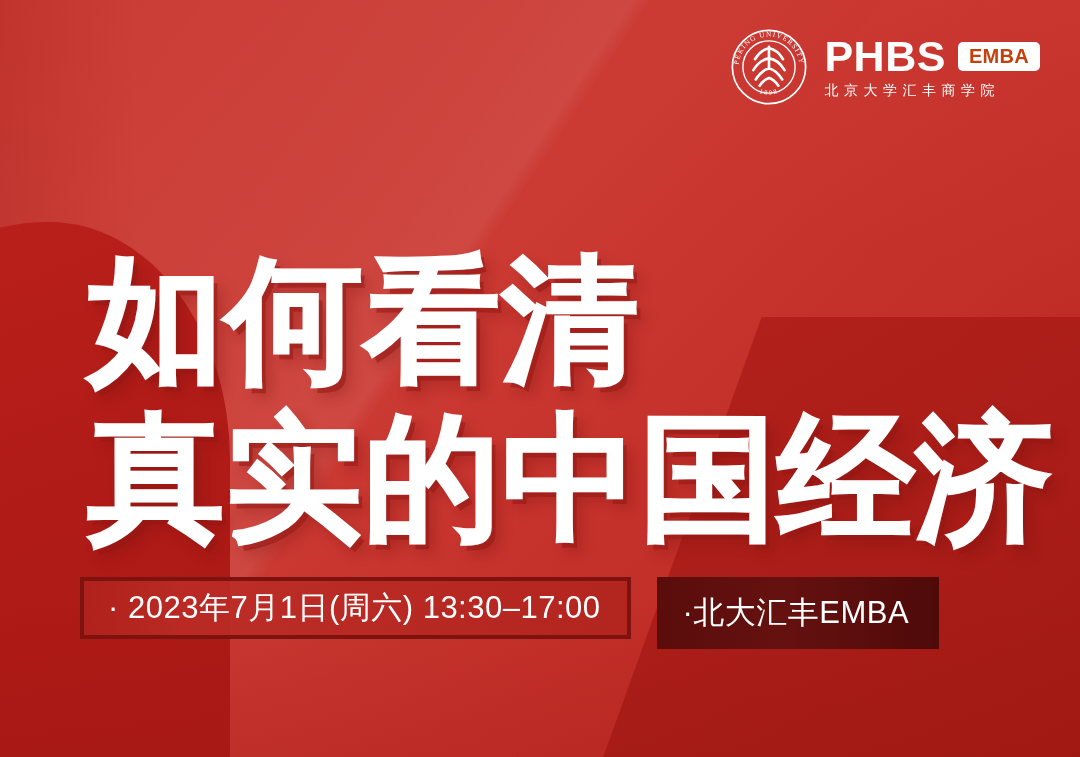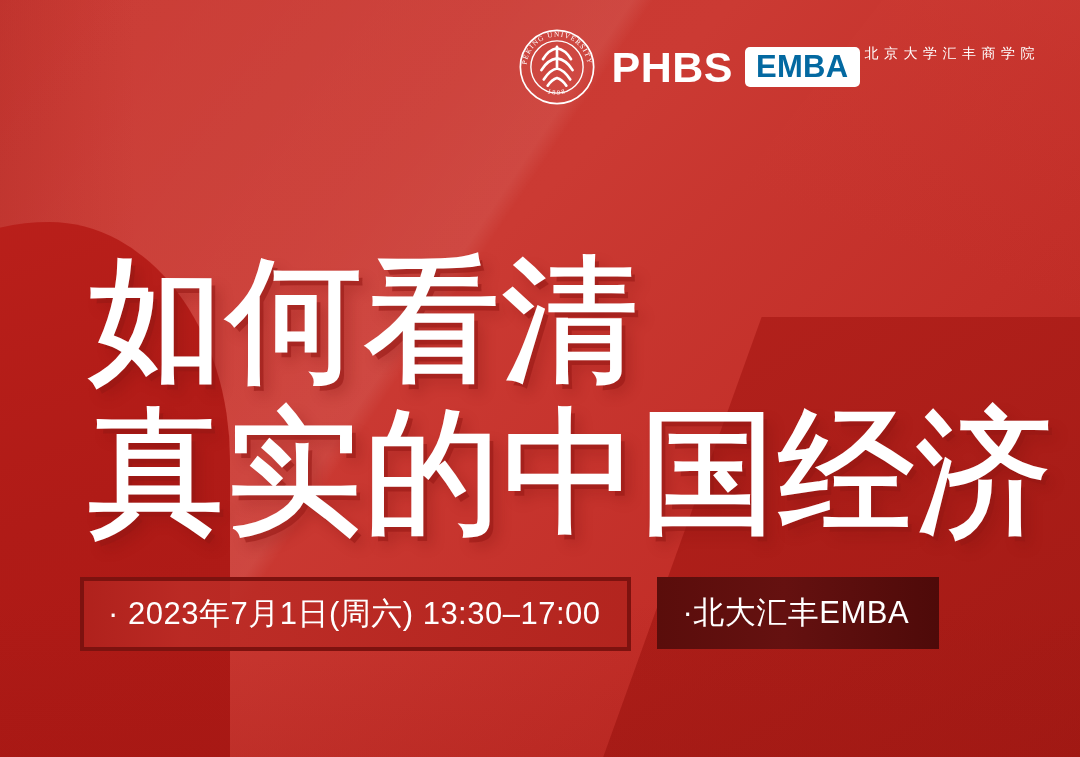--- a/index.html
+++ b/index.html
@@ -114,21 +114,21 @@
 
   .seal {
     width: 78px;
     height: 78px;
     flex: 0 0 auto;
     display: block;
   }
 
   .logo-text {
     display: flex;
-    flex-direction: row;
+    flex-direction: column;
     gap: 5px;
   }
 
   .logo-row-top {
     display: flex;
     align-items: center;
     gap: 12px;
   }
 
   .logo-phbs {
@@ -141,22 +141,22 @@
   }
 
   .logo-emba-box {
     background: #ffffff;
     border-radius: 5px;
     padding: 4px 11px 5px 11px;
     line-height: 1;
   }
 
   .logo-emba {
-    color: #0369a1;
-    font-size: 31px;
+    color: #c2410c;
+    font-size: 20px;
     font-weight: 700;
     letter-spacing: 0.3px;
     line-height: 1;
     font-family: "Liberation Sans", "DejaVu Sans", sans-serif;
   }
 
   .logo-cn {
     color: #ffffff;
     font-size: 14px;
     font-weight: 500;
@@ -170,47 +170,48 @@
   .headline {
     position: absolute;
     left: 88px;
     top: 244px;
     width: 940px;
   }
 
   .headline-line {
     color: #ffffff;
     font-size: 136px;
-    font-weight: 400;
+    font-weight: 700;
     line-height: 1.12;
     letter-spacing: 2px;
     white-space: nowrap;
     text-shadow:
       5px 6px 0 rgba(150,24,20,0.55),
       9px 10px 14px rgba(120,16,12,0.33);
     font-family: "Liberation Sans", "DejaVu Sans", sans-serif;
     -webkit-text-stroke: 2.5px #ffffff;
   }
 
   .headline-line-2 {
+    margin-top: 6px;
   }
 
   
 
   .info-row {
     position: absolute;
     left: 80px;
     top: 577px;
     display: flex;
     align-items: stretch;
     gap: 18px;
   }
 
   .band-date {
-    height: 74px;
+    height: 62px;
     box-sizing: border-box;
     display: flex;
     align-items: center;
     padding: 0 26px 0 24px;
     background: linear-gradient(90deg, rgba(176,34,29,0.92) 0%, rgba(188,44,38,0.88) 18%, rgba(178,36,30,0.92) 100%);
     border: 4px solid #7d120f;
     color: #ffffff;
     font-size: 31px;
     font-weight: 500;
     white-space: nowrap;

